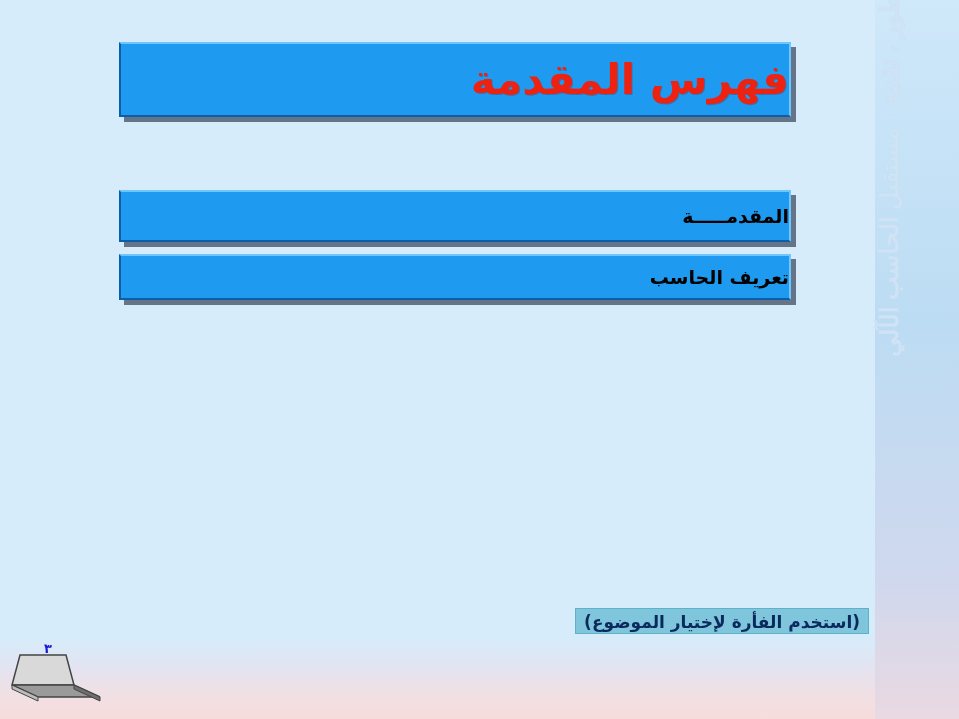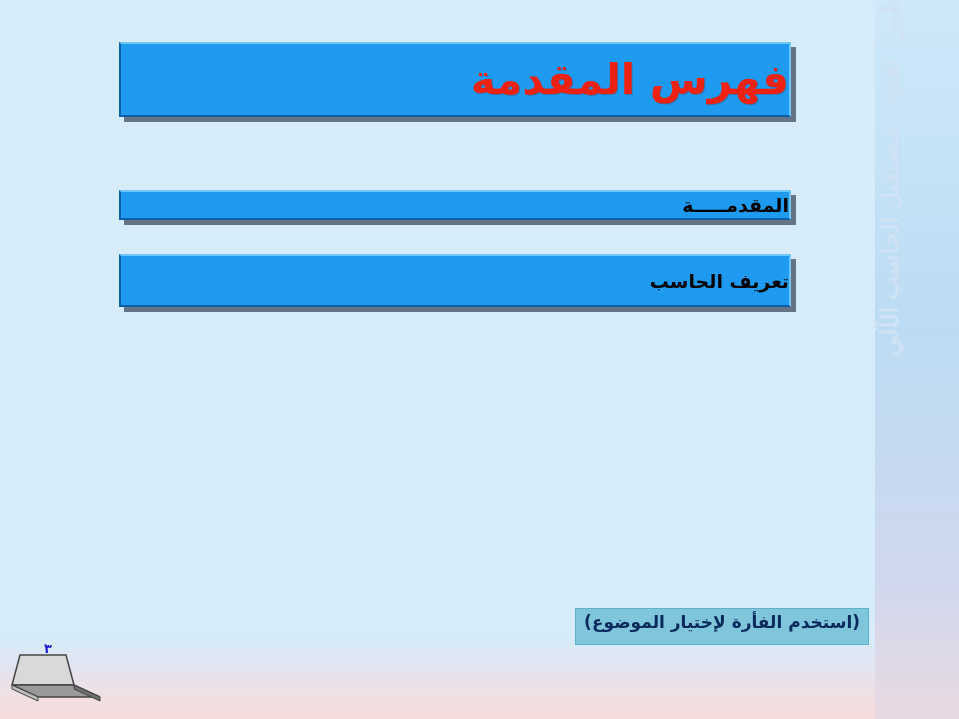--- a/index.html
+++ b/index.html
@@ -87,45 +87,45 @@
     font-size: 42px;
     font-weight: bold;
     letter-spacing: 4px;
     font-family: "DejaVu Sans", "Liberation Sans", sans-serif;
     text-shadow: 1px 1px 0 rgba(120,0,0,0.25);
   }
   .btn-item1 {
     right: 168px;
     top: 190px;
     width: 672px;
-    height: 30px;
+    height: 52px;
   }
   .btn-item2 {
     right: 168px;
     top: 254px;
     width: 672px;
-    height: 53px;
+    height: 46px;
   }
   .btn-item1 .label,
   .btn-item2 .label {
     color: #000000;
     font-size: 19px;
     font-weight: bold;
     letter-spacing: 1px;
     font-family: "DejaVu Sans", "Liberation Sans", sans-serif;
   }
 
   
   .hint {
     position: absolute;
     right: 90px;
     top: 608px;
     background: #7fc5db;
     border: 1px solid #5fb0c9;
-    padding: 3px 8px 12px 8px;
+    padding: 3px 8px 1px 8px;
     color: #0a2a5e;
     font-size: 17px;
     font-weight: bold;
     font-family: "DejaVu Sans", "Liberation Sans", sans-serif;
     white-space: nowrap;
   }
 
   
   .keycap {
     position: absolute;

